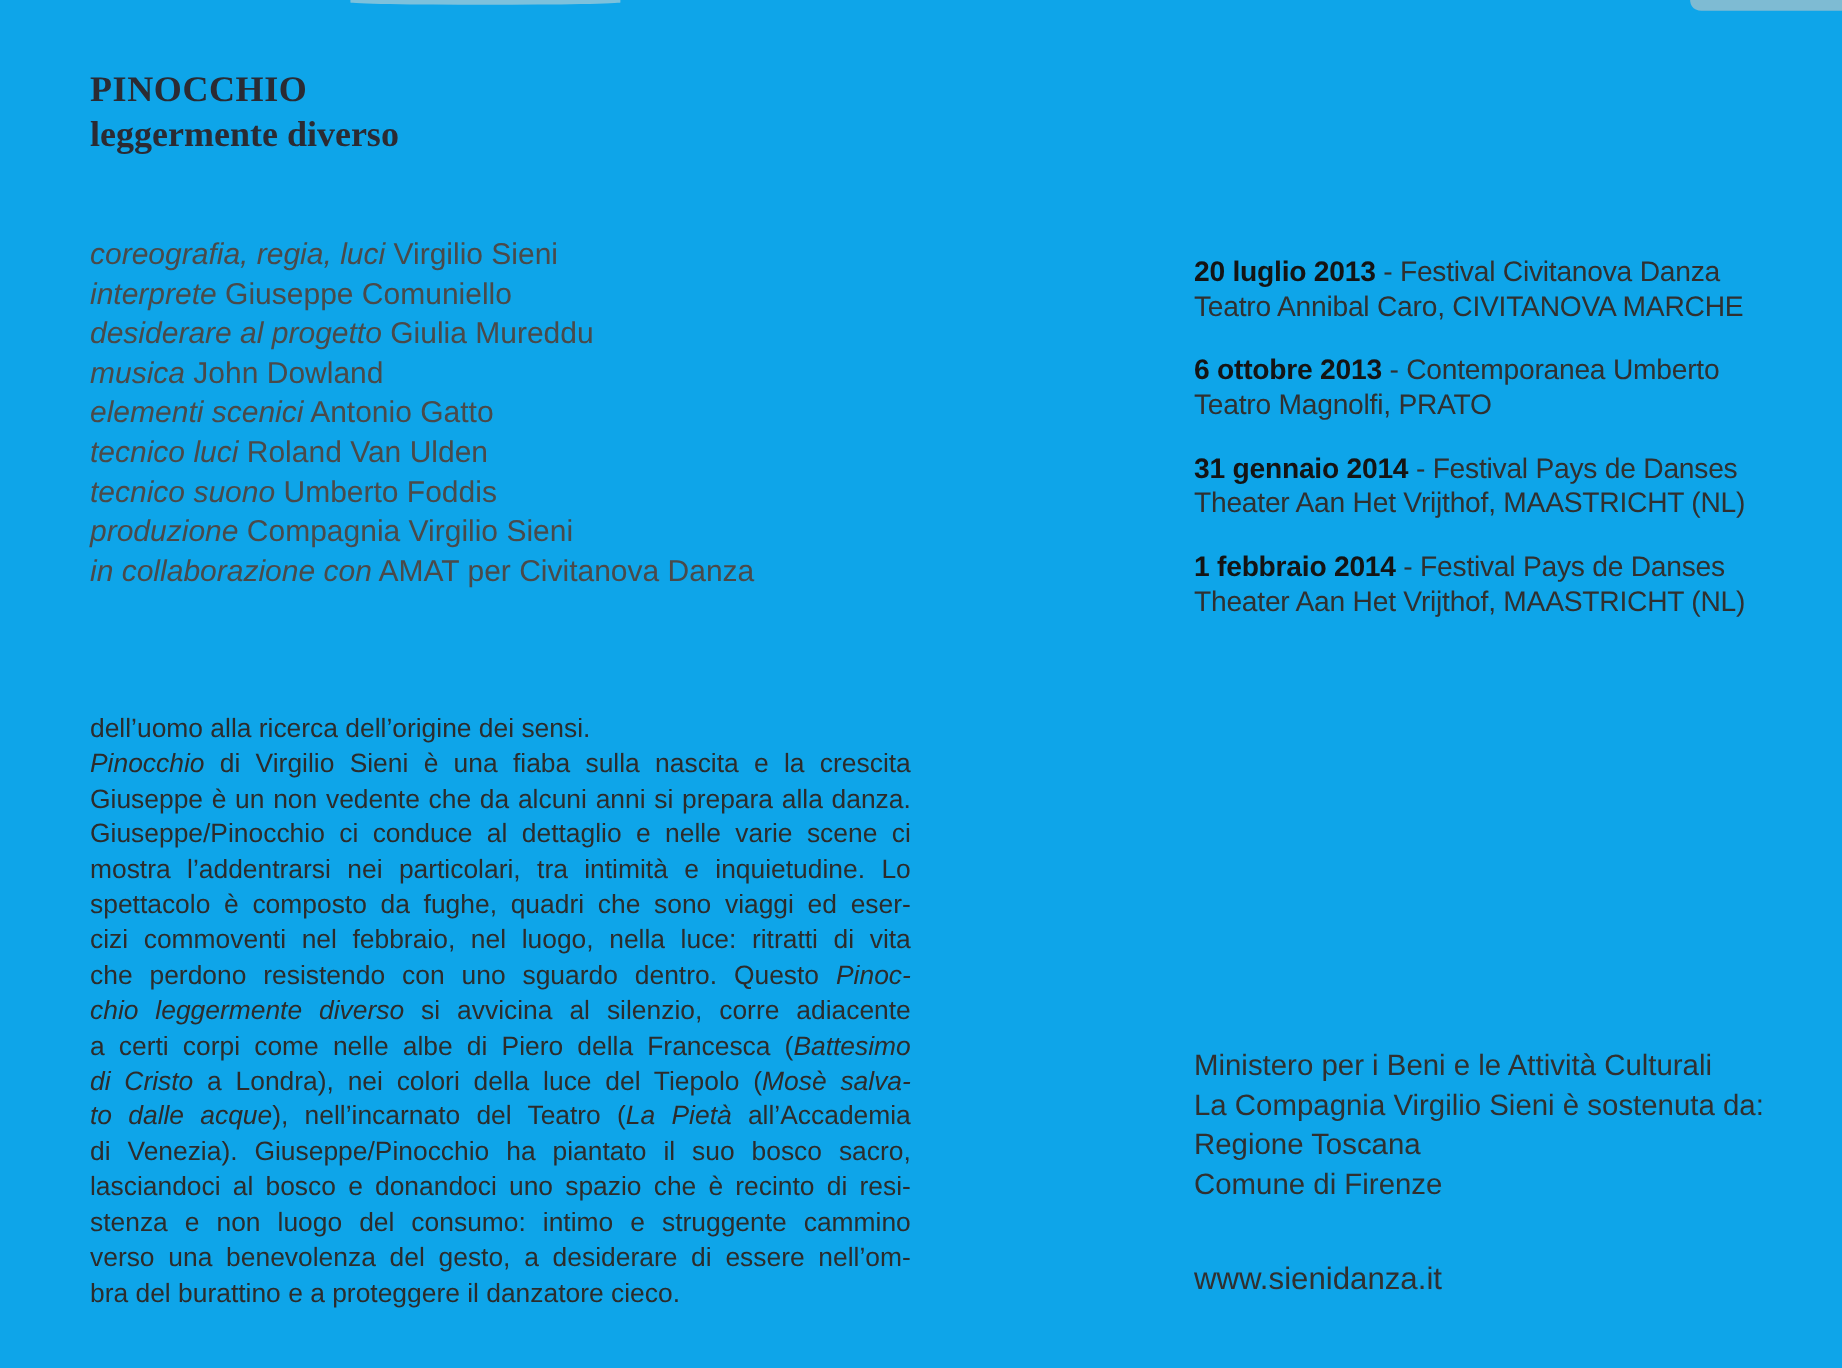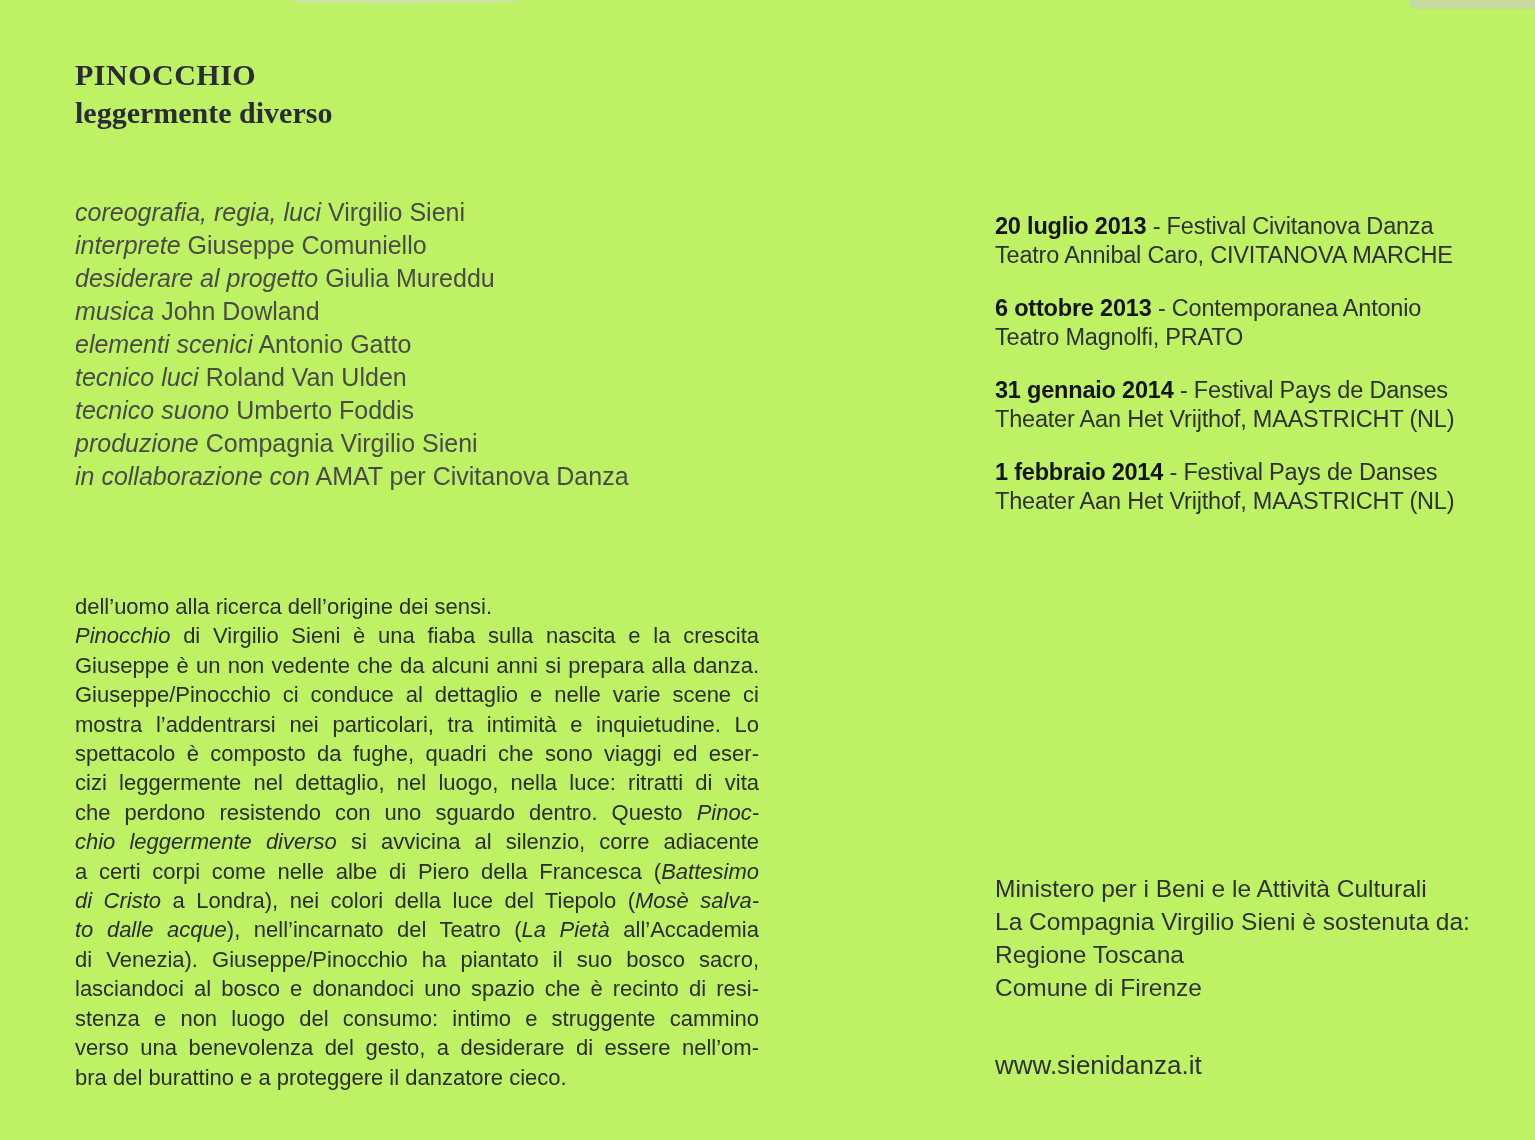--- a/index.html
+++ b/index.html
@@ -1,19 +1,19 @@
 <!DOCTYPE html>
 <html><head>
 <meta charset="utf-8">
 <style>
   html,body { margin:0; padding:0; }
   .page {
     position:relative;
     width:1535px; height:1140px;
-    background:#bef264;
+    background:#0ea5e9;
     overflow:hidden;
     font-family:"Liberation Sans", sans-serif;
     color:#2c2c2c;
   }
   
   .smudge-a {
     position:absolute; left:292px; top:0; width:225px; height:4px;
     background:#d9d8d2; opacity:.55; border-radius:0 0 50% 50%;
   }
   .smudge-b {
@@ -78,41 +78,41 @@
       <div class="credit-line"><span class="lbl">produzione</span> <span class="nm">Compagnia Virgilio Sieni</span></div>
       <div class="credit-line"><span class="lbl">in collaborazione con</span> <span class="nm">AMAT per Civitanova Danza</span></div>
     </section>
 
   <section class="dates">
       <div class="date-block">
         <div class="dl1"><span class="dbold">20 luglio 2013</span><span class="drest"> - Festival Civitanova Danza</span></div>
         <div class="dl2">Teatro Annibal Caro, CIVITANOVA MARCHE</div>
       </div>
       <div class="date-block">
-        <div class="dl1"><span class="dbold">6 ottobre 2013</span><span class="drest"> - Contemporanea Antonio</span></div>
+        <div class="dl1"><span class="dbold">6 ottobre 2013</span><span class="drest"> - Contemporanea Umberto</span></div>
         <div class="dl2">Teatro Magnolfi, PRATO</div>
       </div>
       <div class="date-block">
         <div class="dl1"><span class="dbold">31 gennaio 2014</span><span class="drest"> - Festival Pays de Danses</span></div>
         <div class="dl2">Theater Aan Het Vrijthof, MAASTRICHT (NL)</div>
       </div>
       <div class="date-block">
         <div class="dl1"><span class="dbold">1 febbraio 2014</span><span class="drest"> - Festival Pays de Danses</span></div>
         <div class="dl2">Theater Aan Het Vrijthof, MAASTRICHT (NL)</div>
       </div>
     </section>
 
   <section class="body-text">
       <div class="bline"><span>dell’uomo alla ricerca dell’origine dei sensi.</span></div>
       <div class="bline jl"><span class="it">Pinocchio</span><span> di Virgilio Sieni è una fiaba sulla nascita e la crescita</span></div>
       <div class="bline jl"><span>Giuseppe è un non vedente che da alcuni anni si prepara alla danza.</span></div>
       <div class="bline jl"><span>Giuseppe/Pinocchio ci conduce al dettaglio e nelle varie scene ci</span></div>
       <div class="bline jl"><span>mostra l’addentrarsi nei particolari, tra intimità e inquietudine. Lo</span></div>
       <div class="bline jl"><span>spettacolo è composto da fughe, quadri che sono viaggi ed eser-</span></div>
-      <div class="bline jl"><span>cizi leggermente nel dettaglio, nel luogo, nella luce: ritratti di vita</span></div>
+      <div class="bline jl"><span>cizi commoventi nel febbraio, nel luogo, nella luce: ritratti di vita</span></div>
       <div class="bline jl"><span>che perdono resistendo con uno sguardo dentro. Questo </span><span class="it">Pinoc-</span></div>
       <div class="bline jl"><span class="it">chio leggermente diverso</span><span> si avvicina al silenzio, corre adiacente</span></div>
       <div class="bline jl"><span>a certi corpi come nelle albe di Piero della Francesca (</span><span class="it">Battesimo</span></div>
       <div class="bline jl"><span class="it">di Cristo</span><span> a Londra), nei colori della luce del Tiepolo (</span><span class="it">Mosè salva-</span></div>
       <div class="bline jl"><span class="it">to dalle acque</span><span>), nell’incarnato del Teatro (</span><span class="it">La Pietà</span><span> all’Accademia</span></div>
       <div class="bline jl"><span>di Venezia). Giuseppe/Pinocchio ha piantato il suo bosco sacro,</span></div>
       <div class="bline jl"><span>lasciandoci al bosco e donandoci uno spazio che è recinto di resi-</span></div>
       <div class="bline jl"><span>stenza e non luogo del consumo: intimo e struggente cammino</span></div>
       <div class="bline jl"><span>verso una benevolenza del gesto, a desiderare di essere nell’om-</span></div>
       <div class="bline"><span>bra del burattino e a proteggere il danzatore cieco.</span></div>

